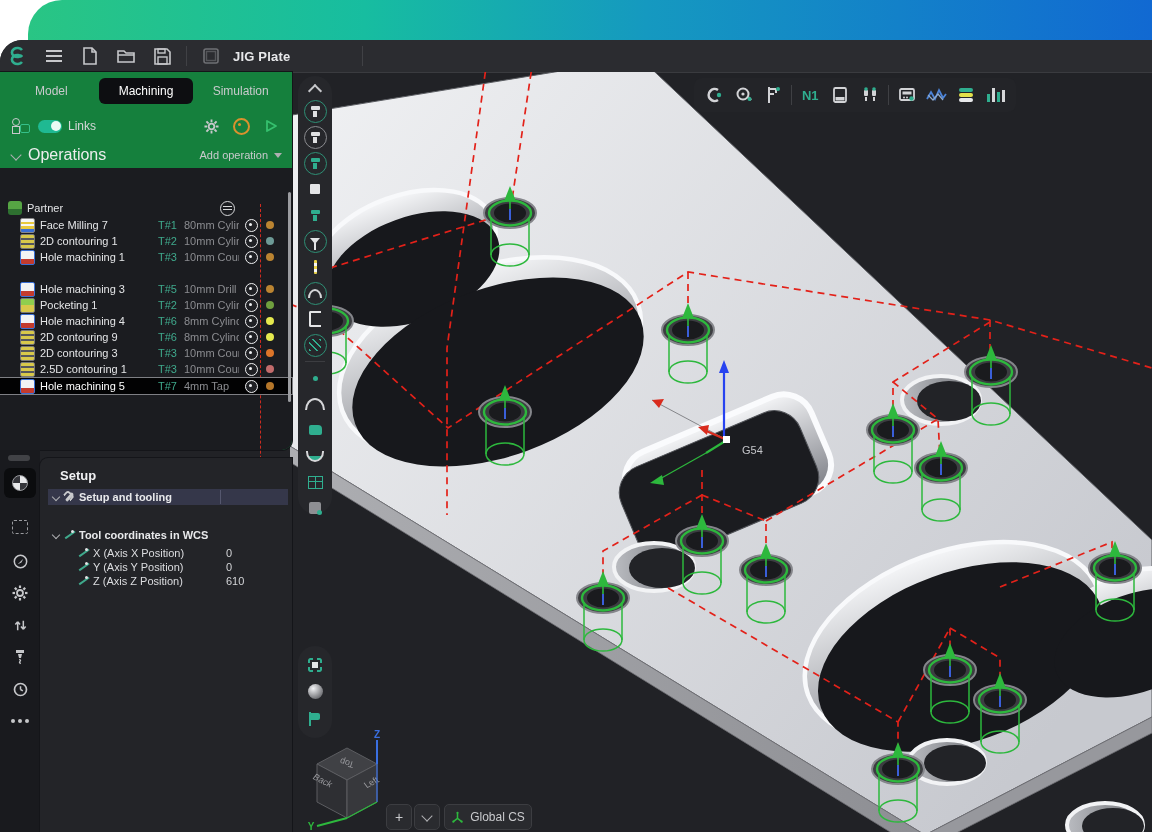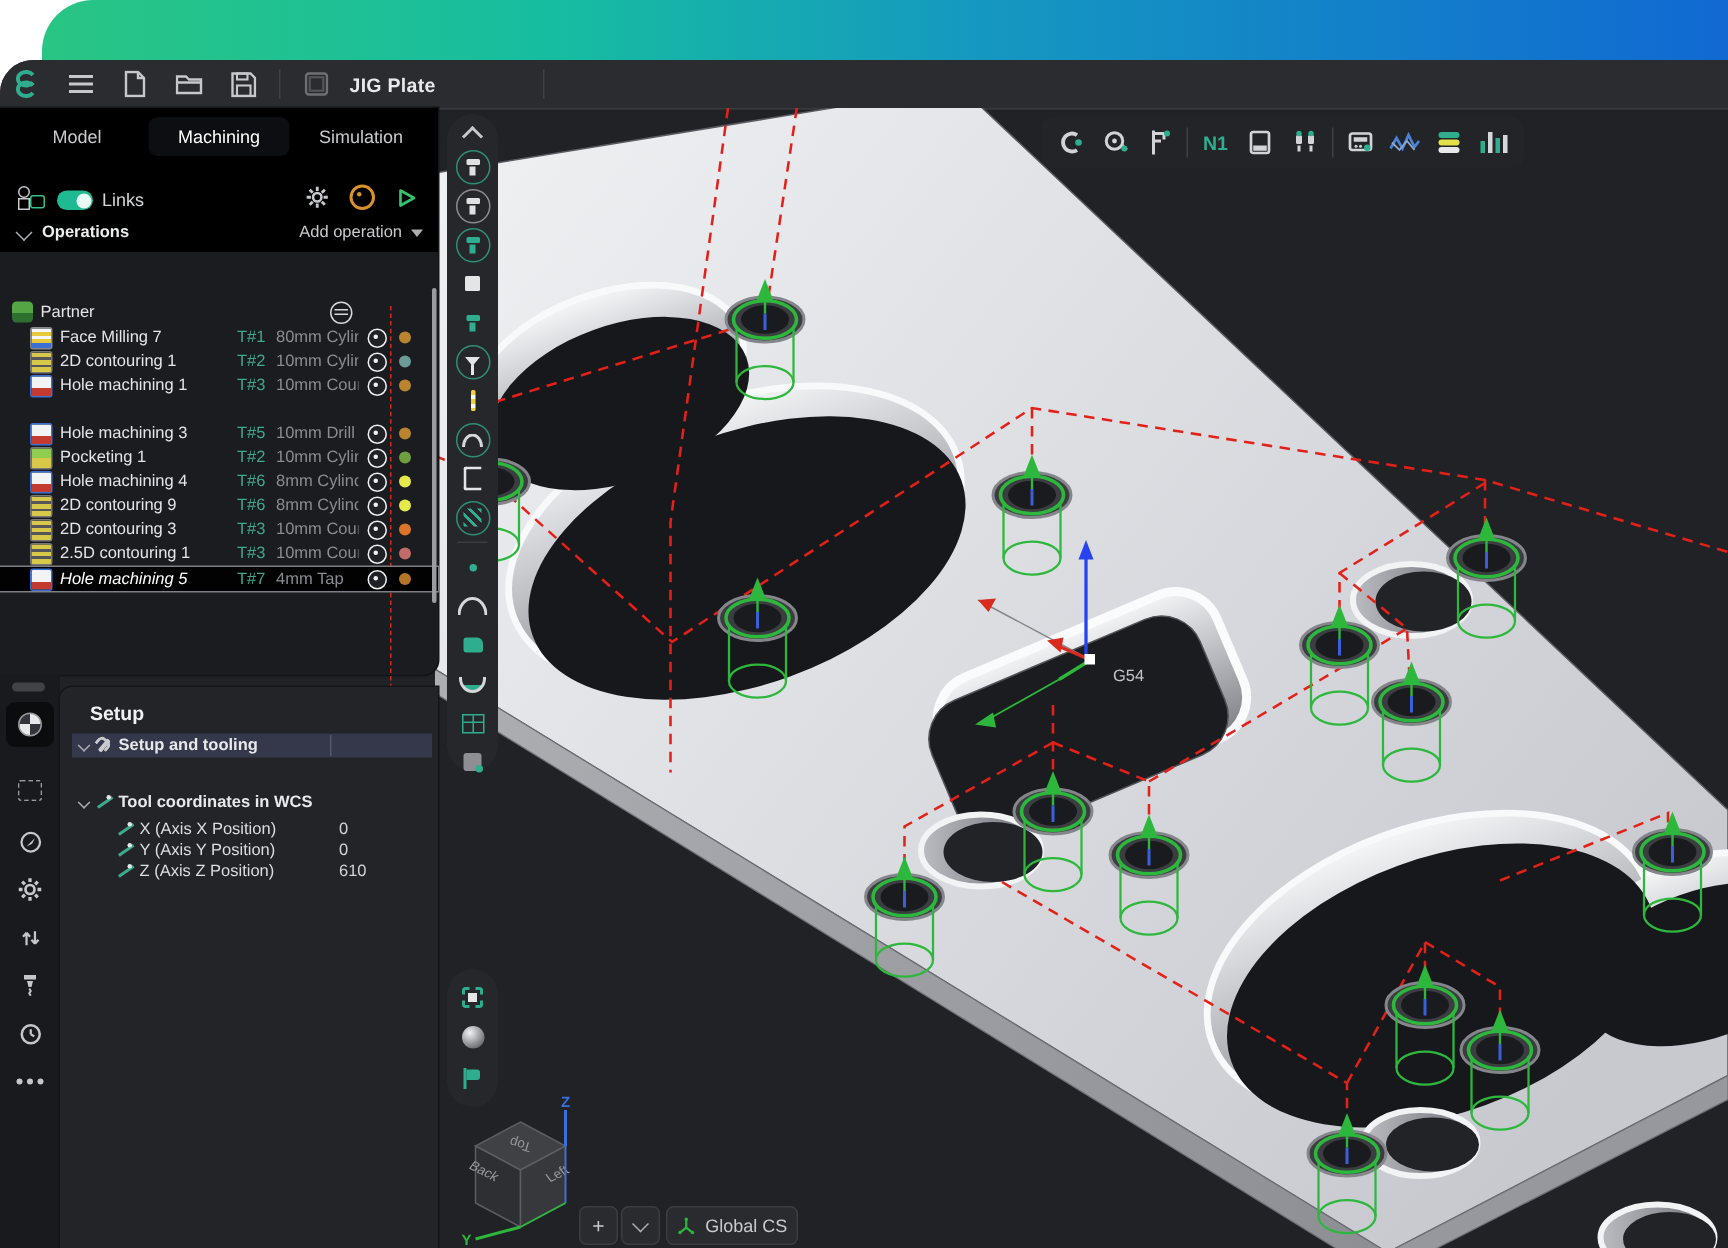--- a/index.html
+++ b/index.html
@@ -13,57 +13,57 @@
   .win{position:absolute;left:0;top:40px;width:1152px;height:792px;
     background:#212226;border-top-left-radius:22px;overflow:hidden;}
   
   .topbar{position:absolute;left:0;top:0;width:1152px;height:32px;background:#2b2c30;
     border-bottom:1px solid #3a3b3f;display:flex;align-items:center;}
   .tb-ic{width:22px;height:22px;display:flex;align-items:center;justify-content:center;margin:0 7px;}
   .hamburger{width:16px;height:2px;background:#c7c8cb;box-shadow:0 -5px 0 #c7c8cb,0 5px 0 #c7c8cb;}
   .tb-sep{width:1px;height:20px;background:#404145;margin:0 6px;}
   .doc-title{color:#e8e9eb;font-size:13px;font-weight:bold;margin-left:4px;letter-spacing:.2px;}
   
-  .op-panel{position:absolute;left:0;top:32px;width:292px;height:378px;background:#000000;
+  .op-panel{position:absolute;left:0;top:32px;width:292px;height:378px;background:#15803d;
     border-bottom-right-radius:10px;box-shadow:0 0 0 1px #141519;}
   .tabs{position:absolute;left:4px;top:6px;right:4px;height:26px;display:flex;}
   .tab{flex:1;display:flex;align-items:center;justify-content:center;color:#c9cacd;
     font-size:12px;border-radius:6px;cursor:default;}
   .tab.active{background:#0d0e11;color:#ffffff;}
-  .links-row{position:absolute;left:0;top:40px;right:0;height:28px;display:flex;align-items:flex-end;}
+  .links-row{position:absolute;left:0;top:40px;right:0;height:28px;display:flex;align-items:center;}
   .nodes-ic{position:relative;width:18px;height:16px;margin:0 8px 0 12px;}
   .nodes-ic i{position:absolute;border:1.5px solid #c7c8cb;background:none;}
   .nodes-ic .a{left:0;top:0;width:6px;height:6px;border-radius:50%;}
   .nodes-ic .b{left:0;bottom:0;width:6px;height:6px;}
   .nodes-ic .c{right:0;bottom:1px;width:8px;height:7px;border-color:#35c08a;border-radius:2px;}
   .toggle{width:24px;height:13px;border-radius:7px;background:#1fb992;position:relative;margin-right:6px;}
   .toggle .knob{position:absolute;right:1.5px;top:1.5px;width:10px;height:10px;border-radius:50%;background:#eafaf4;}
   .links-label{color:#d6d7d9;font-size:12px;}
   .links-right{margin-left:auto;display:flex;align-items:center;gap:14px;margin-right:14px;}
   .target-orange{width:13px;height:13px;border:2px solid #d9912e;border-radius:50%;position:relative;}
   .target-orange:after{content:"";position:absolute;left:3px;top:3px;width:3px;height:3px;border-radius:50%;background:#d9912e;}
   .ops-head{position:absolute;left:0;top:72px;right:0;height:22px;display:flex;align-items:center;}
   .chev{width:7px;height:7px;border-right:1.5px solid #aeafb2;border-bottom:1.5px solid #aeafb2;
     transform:rotate(45deg);display:inline-block;}
-  .ops-title{color:#eceded;font-size:11px;font-weight:bold;margin-left:8px;}
+  .ops-title{color:#eceded;font-size:16px;font-weight:normal;margin-left:8px;}
   .addop{margin-left:auto;margin-right:10px;color:#c9cacd;font-size:11px;display:flex;align-items:center;gap:6px;}
   .caret{width:0;height:0;border-left:4px solid transparent;border-right:4px solid transparent;border-top:5px solid #aeafb2;}
   .list-area{position:absolute;left:0;top:96px;right:0;bottom:0;background:#1b1c20;border-bottom-right-radius:10px;}
   .red-dash-col{position:absolute;left:260px;top:36px;height:290px;border-left:1px dashed #cf2b20;}
   .op-row{position:absolute;left:0;right:0;height:16px;display:flex;align-items:center;font-size:11px;}
   .op-row.sel{background:#020203;outline:1px solid #7e7f84;}
   .op-ind{width:20px;}
   .op-ico{width:13px;height:13px;border-radius:2px;margin-right:5px;flex:none;}
   .i-partner{background:linear-gradient(180deg,#56a544 55%,#2e7030 55%);border-radius:3px;width:14px;height:14px;}
   .i-face{background:linear-gradient(180deg,#f5f6f7 20%,#e8c93e 20%,#e8c93e 40%,#f5f6f7 40%,#f5f6f7 55%,#e8c93e 55%,#e8c93e 75%,#3b6fd4 75%);border:1px solid #888;}
   .i-cont{background:repeating-linear-gradient(180deg,#d8c84a 0 3px,#55565c 3px 5px);border:1px solid #777;}
   .i-hole{background:linear-gradient(180deg,#f2f3f4 60%,#c33b2e 60%);border:1px solid #3b6fd4;}
   .i-pocket{background:linear-gradient(180deg,#8fce4e 50%,#d8c84a 50%);border:1px solid #777;}
   .op-label{color:#e4e5e7;white-space:nowrap;overflow:hidden;width:118px;}
-  .sel .op-label{color:#ffffff;font-style:italic;}
+  .sel .op-label{color:#ffffff;}
   .op-tool{color:#3fa98c;width:26px;flex:none;}
   .op-desc{color:#8b8c90;width:55px;flex:none;white-space:nowrap;overflow:hidden;}
   .op-target{width:11px;height:11px;border:1.5px solid #f0f1f3;border-radius:50%;background:#202125;
     position:relative;flex:none;margin-left:6px;}
   .op-target:after{content:"";position:absolute;left:3px;top:3px;width:3px;height:3px;border-radius:50%;background:#f0f1f3;}
   .op-dot{width:8px;height:8px;border-radius:50%;margin-left:8px;flex:none;}
   .op-menu{width:13px;height:13px;border:1.5px solid #d6d7d9;border-radius:50%;margin-left:5px;position:relative;flex:none;}
   .op-menu:before{content:"";position:absolute;left:2px;top:4px;right:2px;height:1.5px;background:#d6d7d9;box-shadow:0 3px 0 #d6d7d9;}
   .scrollthumb{position:absolute;right:1px;top:120px;width:3px;height:210px;background:#9b9ca0;border-radius:2px;}
   

